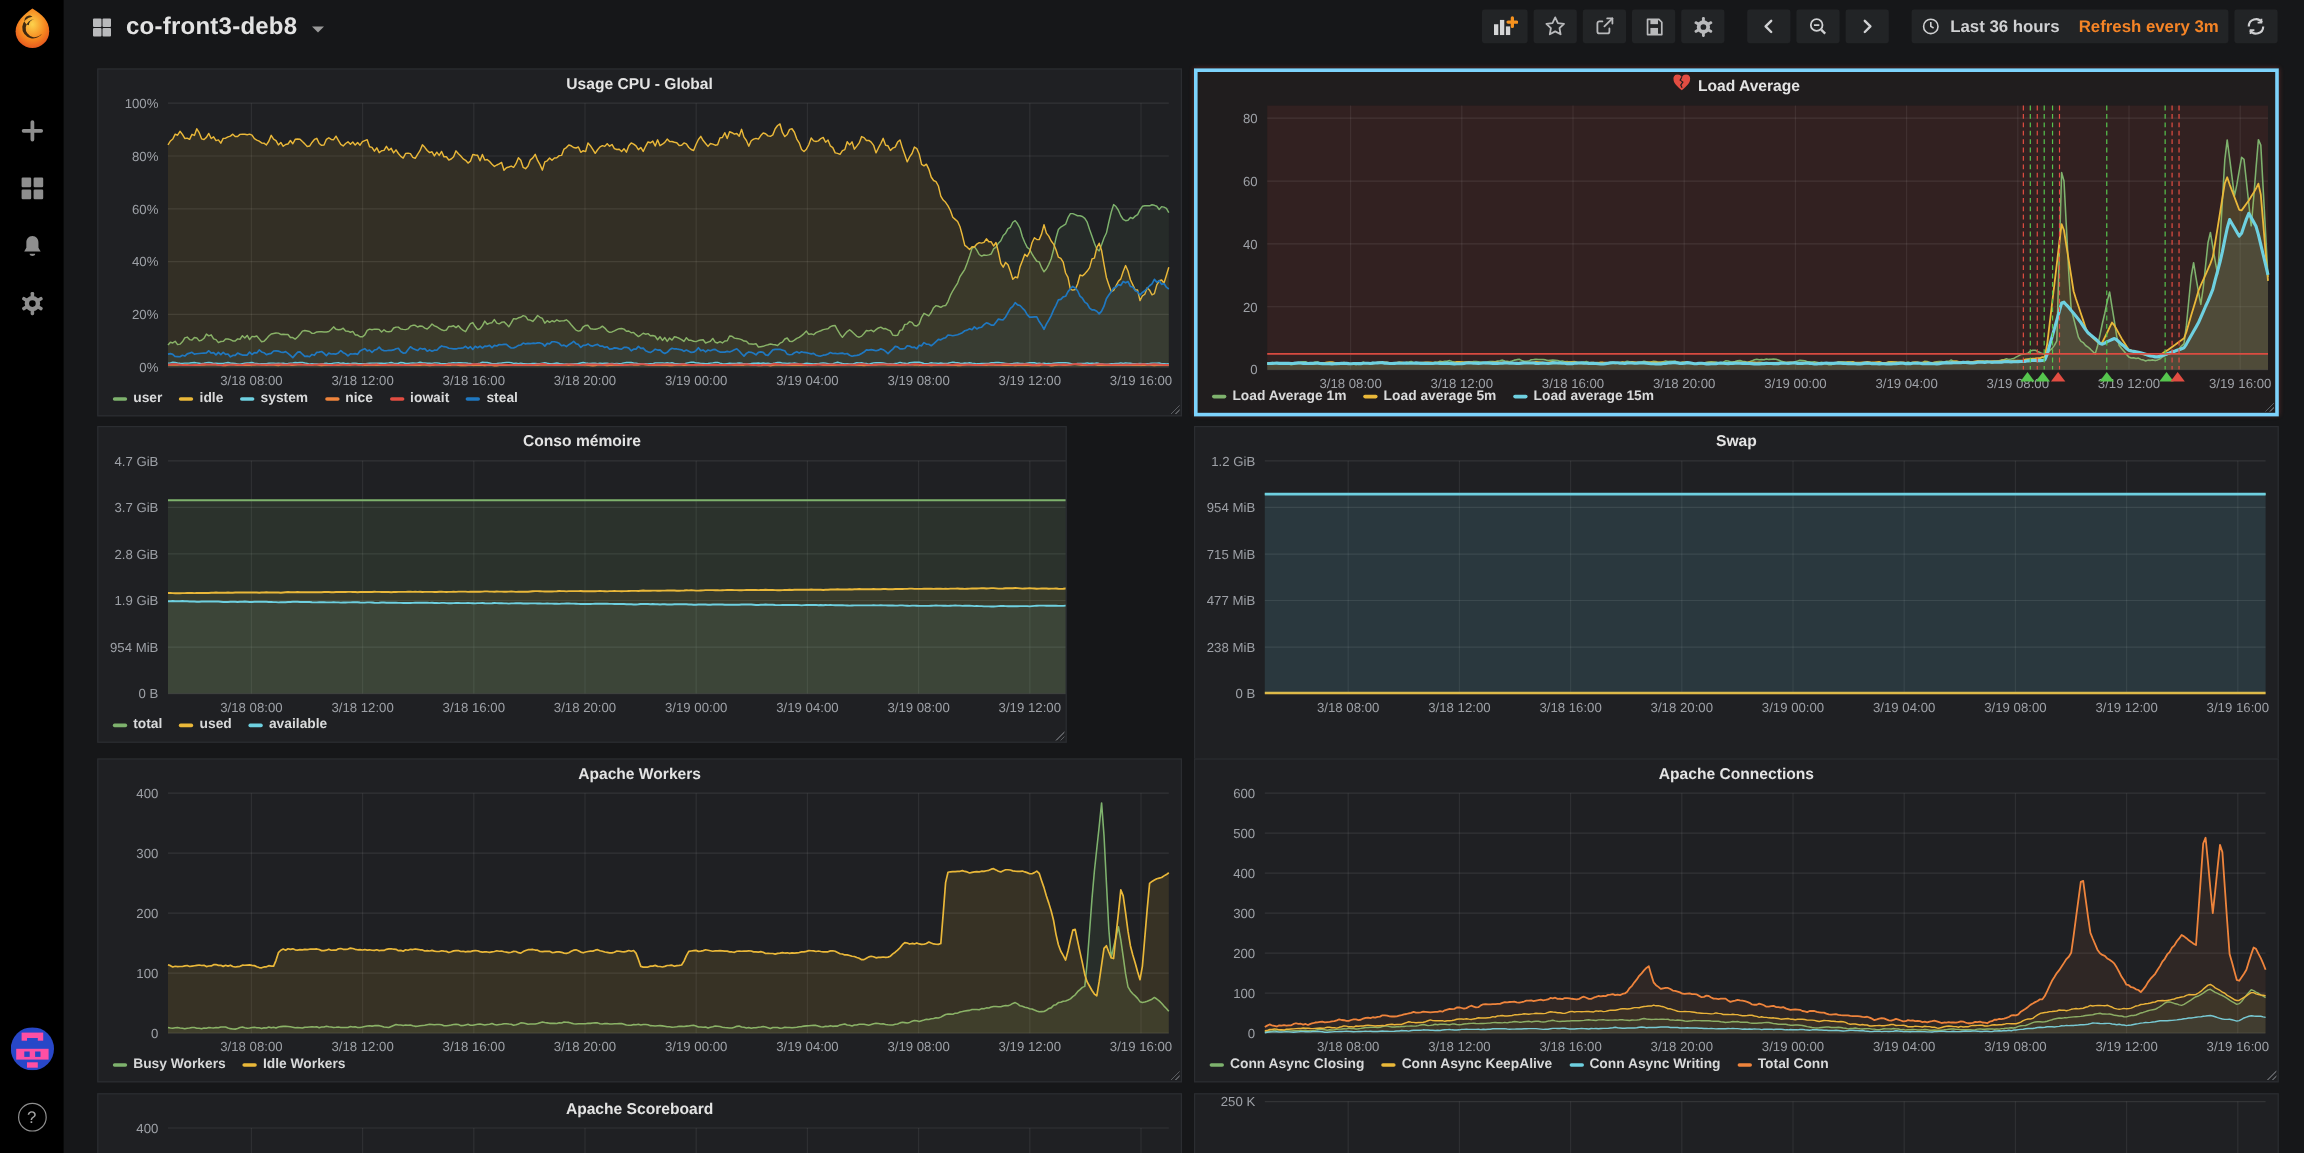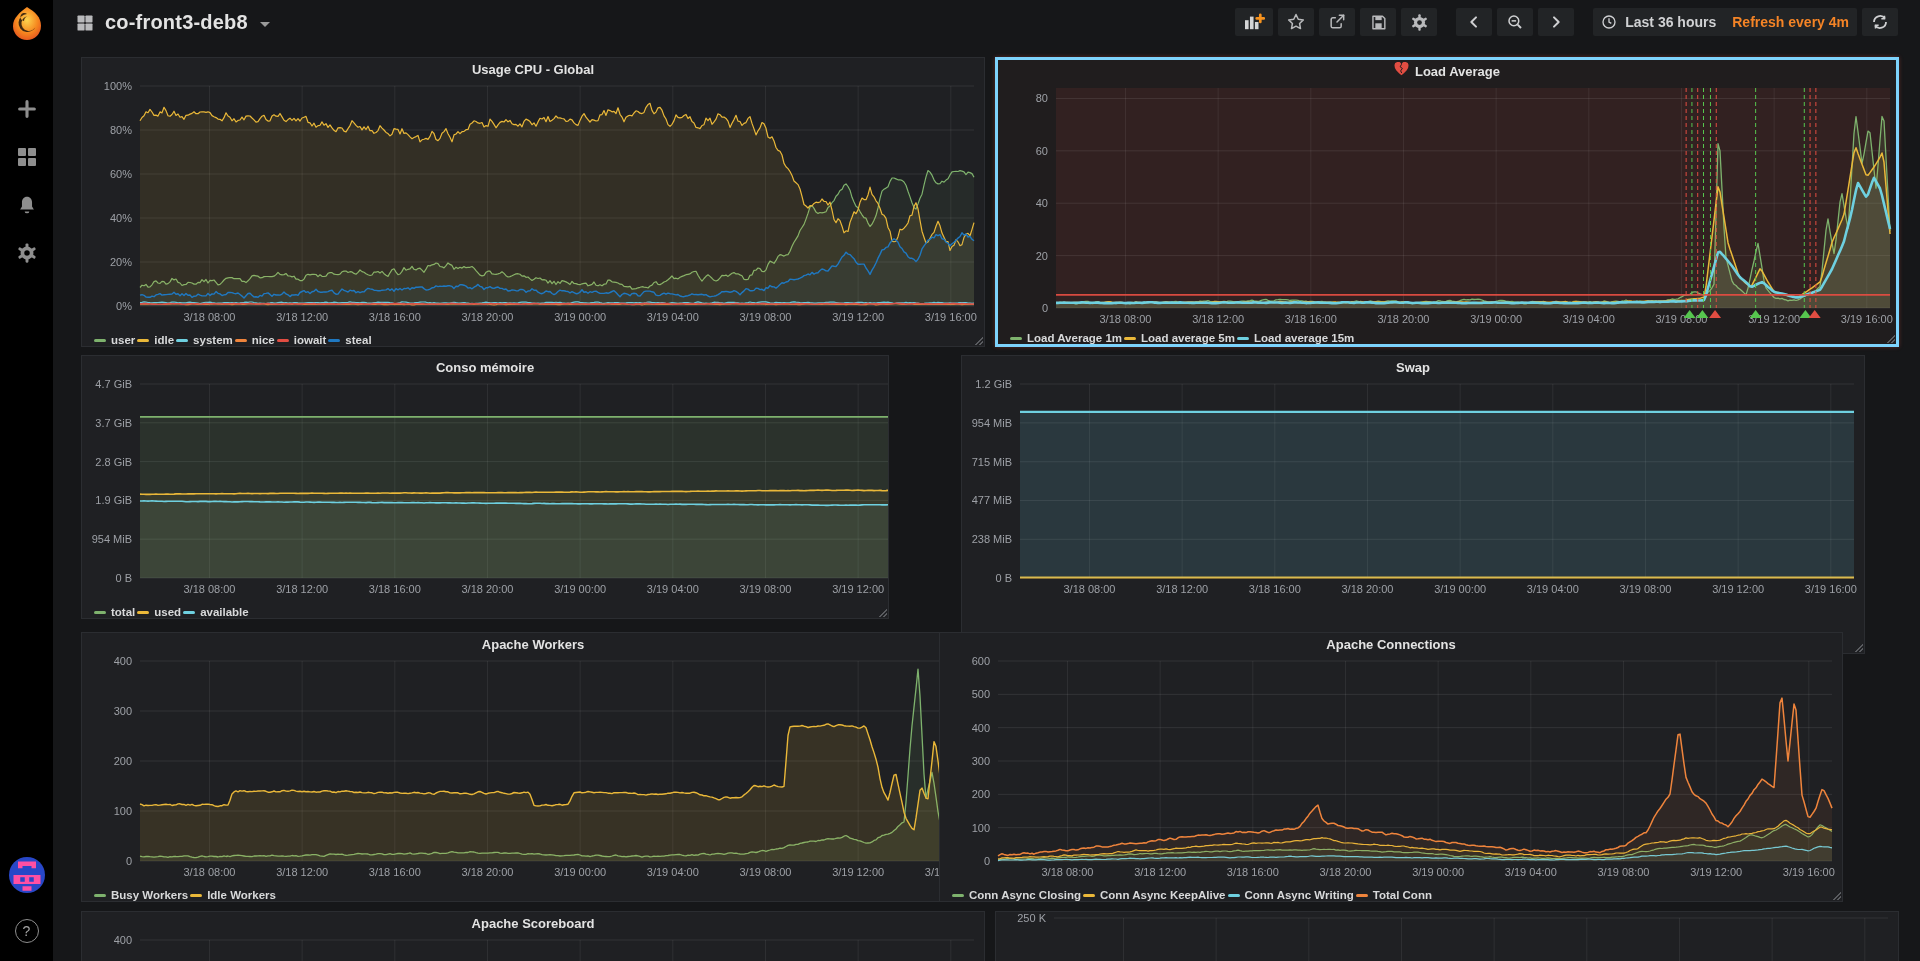--- a/index.html
+++ b/index.html
@@ -27,21 +27,21 @@
   .timebtn { color:#d0d1d3; font-size:14px; font-weight:bold; display:flex; align-items:center; gap:8px; }
   .refresh-text { color:#f58426; margin-left:8px; }
 
   
   .dash { position:absolute; left:53px; top:45px; width:1867px; height:916px; }
   .panel { position:absolute; background:#1f2023; border:1px solid #2b2d31; display:flex; flex-direction:column; }
   .panel.alerting { border:3px solid #7dd3fc; box-shadow:0 0 4px rgba(226,77,66,.35); background:#201d1e; }
   .panel-header { height:22px; flex:0 0 22px; display:flex; align-items:center; justify-content:center; gap:6px; cursor:pointer; }
   .panel-title { color:#e3e3e3; font-size:13px; font-weight:bold; }
   .chart { flex:1 1 auto; position:relative; overflow:hidden; }
-  .legend { flex:0 0 20px; display:flex; align-items:flex-end; padding-left:12px; gap:2px; overflow:hidden; }
+  .legend { flex:0 0 20px; display:flex; align-items:flex-start; padding-left:12px; gap:14px; overflow:hidden; }
   .legend-item { display:flex; align-items:center; gap:5px; cursor:pointer; }
   .legend-swatch { width:12px; height:3px; border-radius:2px; }
   .legend-label { color:#d8d9da; font-size:11.5px; font-weight:bold; }
   .resize-handle { position:absolute; right:1px; bottom:1px; width:8px; height:8px; cursor:nwse-resize;
       background:linear-gradient(135deg, transparent 50%, #5a5c60 50%, #5a5c60 60%, transparent 60%, transparent 75%, #5a5c60 75%, #5a5c60 85%, transparent 85%); }
   .alert-icon { display:none; }
   .alerting .alert-icon { display:block; }
   svg text { font-family:"Liberation Sans", sans-serif; }
 </style>
 </head>
@@ -199,21 +199,21 @@
       </div>
 
       <div class="group-gap"></div>
 
       <div class="navbtn timebtn">
         <svg width="16" height="16" viewBox="0 0 24 24" fill="none" stroke="#cfd0d2" stroke-width="2">
           <circle cx="12" cy="12" r="9"></circle>
             <path d="M12 6.5V12l3.5 2"></path>
         </svg>
         <span>Last 36 hours</span>
-        <span class="refresh-text">Refresh every 4m</span>
+        <span class="refresh-text">Refresh every 3m</span>
       </div>
       <div class="navbtn">
         <svg width="18" height="18" viewBox="0 0 24 24" fill="none" stroke="#cfd0d2" stroke-width="2.4">
           <path d="M20 12a8 8 0 0 1-14.6 4.5"></path>
           <path d="M4 12a8 8 0 0 1 14.6-4.5"></path>
           <path d="M18 3.5v4.2h-4.2" stroke-width="2"></path>
           <path d="M6 20.5v-4.2h4.2" stroke-width="2"></path>
         </svg>
       </div>
     </div>
@@ -428,21 +428,21 @@
             <span class="legend-label">used</span>
           </span>
           <span class="legend-item">
             <span class="legend-swatch" style="background: rgb(110, 208, 224);"></span>
             <span class="legend-label">available</span>
           </span>
         </div>
       <div class="resize-handle"></div>
     </div>
 
-    <div class="panel" style="left:908px;top:310px;width:904px;height:299px">
+    <div class="panel" style="left:942px;top:310px;width:904px;height:299px">
       <div class="panel-header">
         <span class="panel-title">Swap</span>
       </div>
       <div class="chart"><svg width="902" height="220" viewBox="0 0 902 220">
             <line x1="58" y1="200" x2="892" y2="200" stroke="rgba(255,255,255,0.09)" stroke-width="1"></line>
             <text x="50" y="204" text-anchor="end" font-size="11" fill="#9da0a6">0 B</text>
             <line x1="58" y1="161.29756915339482" x2="892" y2="161.29756915339482" stroke="rgba(255,255,255,0.09)" stroke-width="1"></line>
             <text x="50" y="165.29756915339482" text-anchor="end" font-size="11" fill="#9da0a6">238 MiB</text>
             <line x1="58" y1="122.4325230511316" x2="892" y2="122.4325230511316" stroke="rgba(255,255,255,0.09)" stroke-width="1"></line>
             <text x="50" y="126.4325230511316" text-anchor="end" font-size="11" fill="#9da0a6">477 MiB</text>
@@ -536,21 +536,21 @@
             <span class="legend-label">Busy Workers</span>
           </span>
           <span class="legend-item">
             <span class="legend-swatch" style="background: rgb(234, 184, 57);"></span>
             <span class="legend-label">Idle Workers</span>
           </span>
         </div>
       <div class="resize-handle"></div>
     </div>
 
-    <div class="panel" style="left:886px;top:587px;width:904px;height:270px">
+    <div class="panel" style="left:942px;top:587px;width:904px;height:270px">
       <div class="panel-header">
         <span class="panel-title">Apache Connections</span>
       </div>
       <div class="chart"><svg width="902" height="226" viewBox="0 0 902 226">
             <line x1="58" y1="206" x2="892" y2="206" stroke="rgba(255,255,255,0.09)" stroke-width="1"></line>
             <text x="50" y="210" text-anchor="end" font-size="11" fill="#9da0a6">0</text>
             <line x1="58" y1="172.66666666666669" x2="892" y2="172.66666666666669" stroke="rgba(255,255,255,0.09)" stroke-width="1"></line>
             <text x="50" y="176.66666666666669" text-anchor="end" font-size="11" fill="#9da0a6">100</text>
             <line x1="58" y1="139.33333333333334" x2="892" y2="139.33333333333334" stroke="rgba(255,255,255,0.09)" stroke-width="1"></line>
             <text x="50" y="143.33333333333334" text-anchor="end" font-size="11" fill="#9da0a6">200</text>

